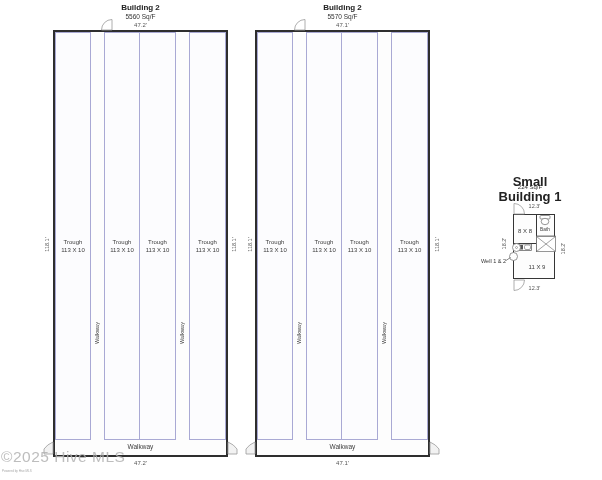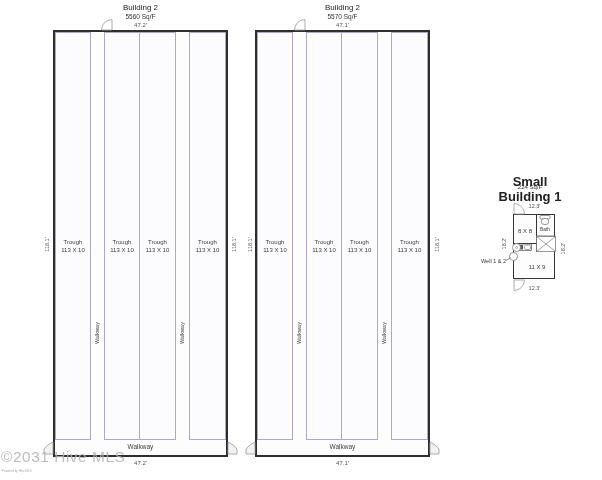--- a/index.html
+++ b/index.html
@@ -29,21 +29,21 @@
   }
   .vtext{
     position:absolute;display:flex;align-items:center;justify-content:center;
     white-space:nowrap;transform:rotate(-90deg);font-size:5.5px;color:#3c3c3c;
   }
   .walk-vert{left:-18px;top:295px;width:48px;height:12px;}
   .bottom-walk{
     position:absolute;left:0;right:0;top:411px;text-align:center;
     font-size:6.5px;color:#3c3c3c;
   }
-  .bldg-title{position:absolute;top:3px;width:175px;text-align:center;font-size:8px;font-weight:400;color:#222;}
+  .bldg-title{position:absolute;top:3px;width:175px;text-align:center;font-size:8px;font-weight:700;color:#222;}
   .bldg-area{position:absolute;top:13px;width:175px;text-align:center;font-size:6.5px;color:#333;}
   .dim-top{position:absolute;top:22px;width:175px;text-align:center;font-size:6px;color:#555;}
   .dim-bottom{position:absolute;top:460px;width:175px;text-align:center;font-size:6px;color:#555;}
   .dim-side{width:26px;height:9px;font-size:5.5px;color:#555;}
   
   .small-building{
     position:absolute;left:513px;top:214px;width:40px;height:63px;
     border:1.5px solid #353535;background:#fdfdfd;
   }
   .sb-title{position:absolute;left:492px;top:174px;width:76px;text-align:center;font-size:13px;font-weight:600;color:#222;}
@@ -191,14 +191,14 @@
   <rect x="517.5" y="244" width="14" height="6.5" fill="#ffffff" stroke="#555555" stroke-width="0.7"></rect>
   <rect x="518.5" y="245" width="4.5" height="4.5" fill="#555555"></rect>
   <rect x="524.5" y="245" width="6" height="4.5" rx="1.5" fill="#ffffff" stroke="#7a7a7a" stroke-width="0.7"></rect>
 
   <circle cx="516.5" cy="247.5" r="4" fill="#ffffff" stroke="#7a7a7a" stroke-width="0.8"></circle>
   <circle cx="516.5" cy="247.5" r="1" fill="none" stroke="#7a7a7a" stroke-width="0.6"></circle>
   <circle cx="513.5" cy="256.5" r="4" fill="#ffffff" stroke="#7a7a7a" stroke-width="0.8"></circle>
   <line x1="506" y1="260.5" x2="510.5" y2="257.5" stroke="#555555" stroke-width="0.7"></line>
 </svg>
 
-<div class="watermark">©2031 Hive MLS</div>
+<div class="watermark">©2025 Hive MLS</div>
 <div class="watermark-sub">Powered by Hive MLS</div>
 
 </body></html>

